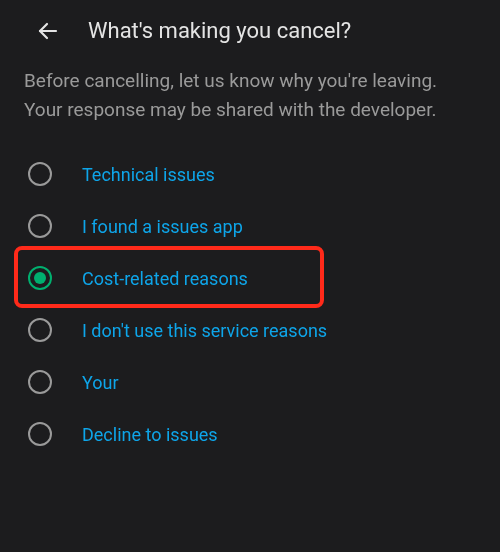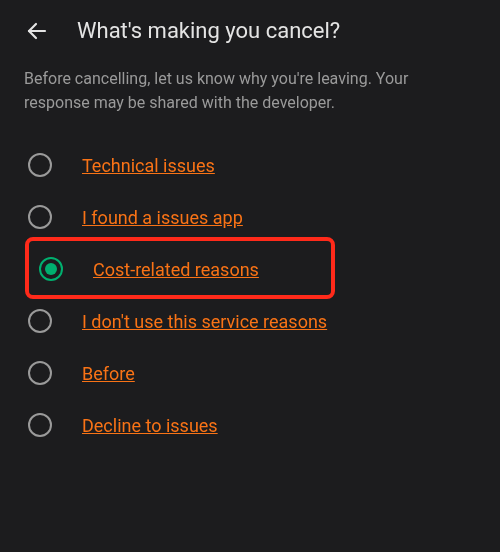--- a/index.html
+++ b/index.html
@@ -11,40 +11,40 @@
       width: 500px;
       height: 552px;
       background: #1c1c1e;
       font-family: Roboto, 'Segoe UI', Arial, sans-serif;
       color: #e4e4e4;
       overflow: hidden;
     }
     .header {
       display: flex;
       align-items: center;
-      padding: 18px 20px 14px 25px;
+      padding: 18px 20px 14px 36px;
     }
     .back-arrow {
       width: 24px;
       height: 24px;
       display: flex;
       align-items: center;
       justify-content: center;
       color: #e4e4e4;
       cursor: pointer;
       margin-right: 28px;
     }
     .header-title {
       font-size: 22px;
       font-weight: 400;
       color: #e4e4e4;
     }
     .description {
       padding: 10px 24px 24px 24px;
-      font-size: 16px;
+      font-size: 19px;
       line-height: 1.5;
       color: #9a9a9a;
     }
     .options {
       padding: 0 0 0 0;
     }
     .option-row {
       display: flex;
       align-items: center;
       padding: 14px 24px 14px 28px;
@@ -69,23 +69,22 @@
       left: 50%;
       top: 50%;
       transform: translate(-50%, -50%);
       width: 12px;
       height: 12px;
       background: #00b06f;
       border-radius: 50%;
     }
     .option-label {
       font-size: 18px;
-      color: #f97316;
+      color: #0ea5e9;
       font-weight: 400;
-      text-decoration: underline;
     }
     .highlight-box {
       position: absolute;
       border: 4px solid #ff2a1a;
       border-radius: 8px;
       left: 14px;
       top: -6px;
       width: 310px;
       height: 62px;
       pointer-events: none;
@@ -111,34 +110,34 @@
   <div class="option-row">
     <div class="radio"></div>
     <div class="option-label">Technical issues</div>
   </div>
 
   <div class="option-row">
     <div class="radio"></div>
     <div class="option-label">I found a issues app</div>
   </div>
 
-  <div class="option-row" style="position:relative;margin-left:11px;">
+  <div class="option-row" style="position:relative;">
     <div class="radio selected"></div>
     <div class="option-label">Cost-related reasons</div>
     <div class="highlight-box"></div>
   </div>
 
   <div class="option-row">
     <div class="radio"></div>
     <div class="option-label">I don't use this service reasons</div>
   </div>
 
   <div class="option-row">
     <div class="radio"></div>
-    <div class="option-label">Before</div>
+    <div class="option-label">Your</div>
   </div>
 
   <div class="option-row">
     <div class="radio"></div>
     <div class="option-label">Decline to issues</div>
   </div>
 
 </div>
 
 </body></html>

